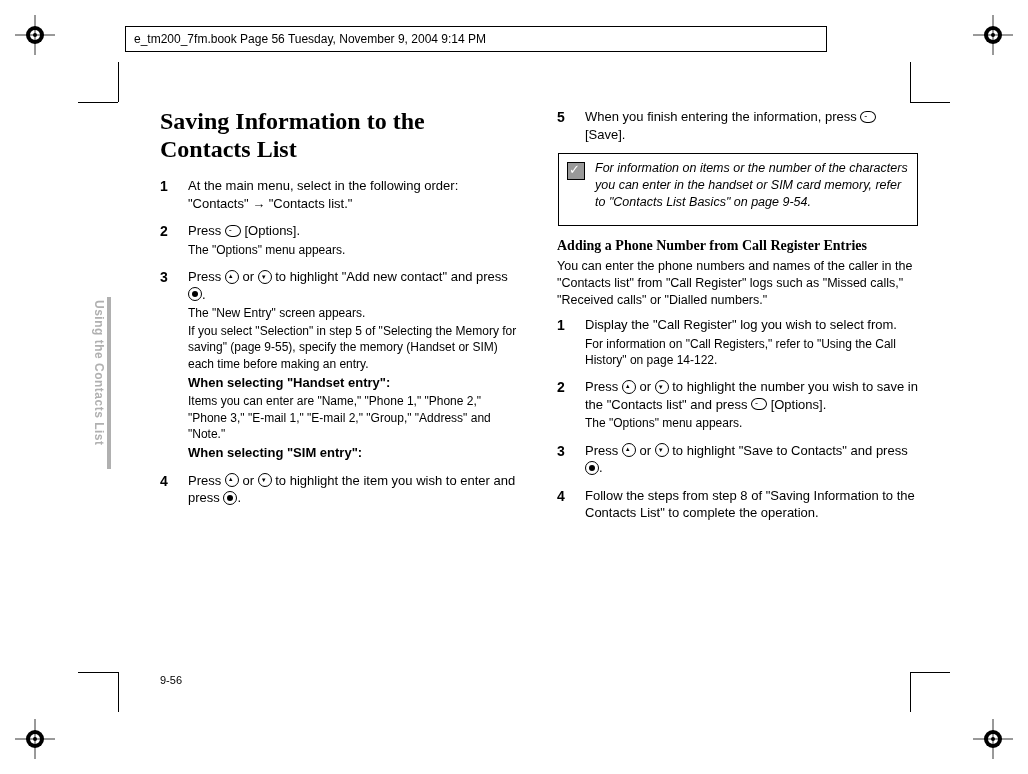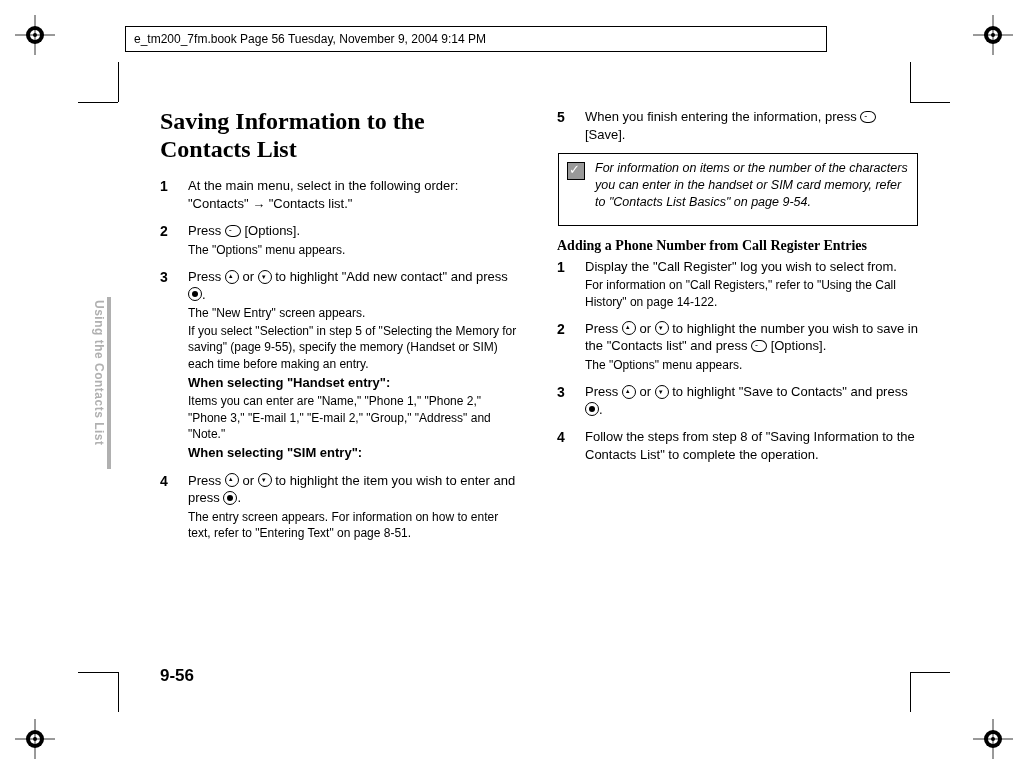--- a/index.html
+++ b/index.html
@@ -162,22 +162,22 @@
     font-weight:bold;
     letter-spacing:0.5px;
   }
   .sidebar-bar {
     position:absolute;
     left:107px; top:297px;
     width:4px; height:172px;
     background:#b0b0b0;
   }
   .pagenum {
-    font-weight:bold;
-    font-size:17px;
+    font-weight:normal;
+    font-size:11px;
   }
   .footer {
     position:absolute;
     bottom:86px;
     left:160px;
   }
   .intro {
     font-size:12.5px;
     margin-bottom:8px;
   }
@@ -270,39 +270,39 @@
         <span class="bold small" style="font-style:normal;font-weight:bold;font-size:13px;">When selecting "Handset entry":</span>
         <span class="small">Items you can enter are "Name," "Phone 1," "Phone 2," "Phone 3," "E-mail 1," "E-mail 2," "Group," "Address" and "Note."</span>
         <span class="bold small" style="font-style:normal;font-weight:bold;font-size:13px;">When selecting "SIM entry":</span>
       </div>
     </div>
 
     <div class="step">
       <div class="num">4</div>
       <div class="body">
         <span>Press </span><span class="icon up"></span><span> or </span><span class="icon down"></span><span> to highlight the item you wish to enter and press </span><span class="icon center"></span><span>.</span>
-        <span class="small">The entry screen appears. For information on how to enter text, refer to "Entering Text" on page 8-51.</span>
       </div>
     </div>
   </div>
 
   <div class="col right">
     <div class="step">
       <div class="num">5</div>
       <div class="body">
         <span>When you finish entering the information, press </span><span class="icon key ellipse"></span><span> [Save].</span>
       </div>
     </div>
 
     <div class="notebox">
       <div class="check"></div>
       <div>For information on items or the number of the characters you can enter in the handset or SIM card memory, refer to "Contacts List Basics" on page 9-54.</div>
     </div>
 
     <h2 class="sub">Adding a Phone Number from Call Register Entries</h2>
+    <div class="intro">You can enter the phone numbers and names of the caller in the "Contacts list" from "Call Register" logs such as "Missed calls," "Received calls" or "Dialled numbers."</div>
 
     <div class="step">
       <div class="num">1</div>
       <div class="body">
         <span>Display the "Call Register" log you wish to select from.</span>
         <span class="small">For information on "Call Registers," refer to "Using the Call History" on page 14-122.</span>
       </div>
     </div>
 
     <div class="step">

